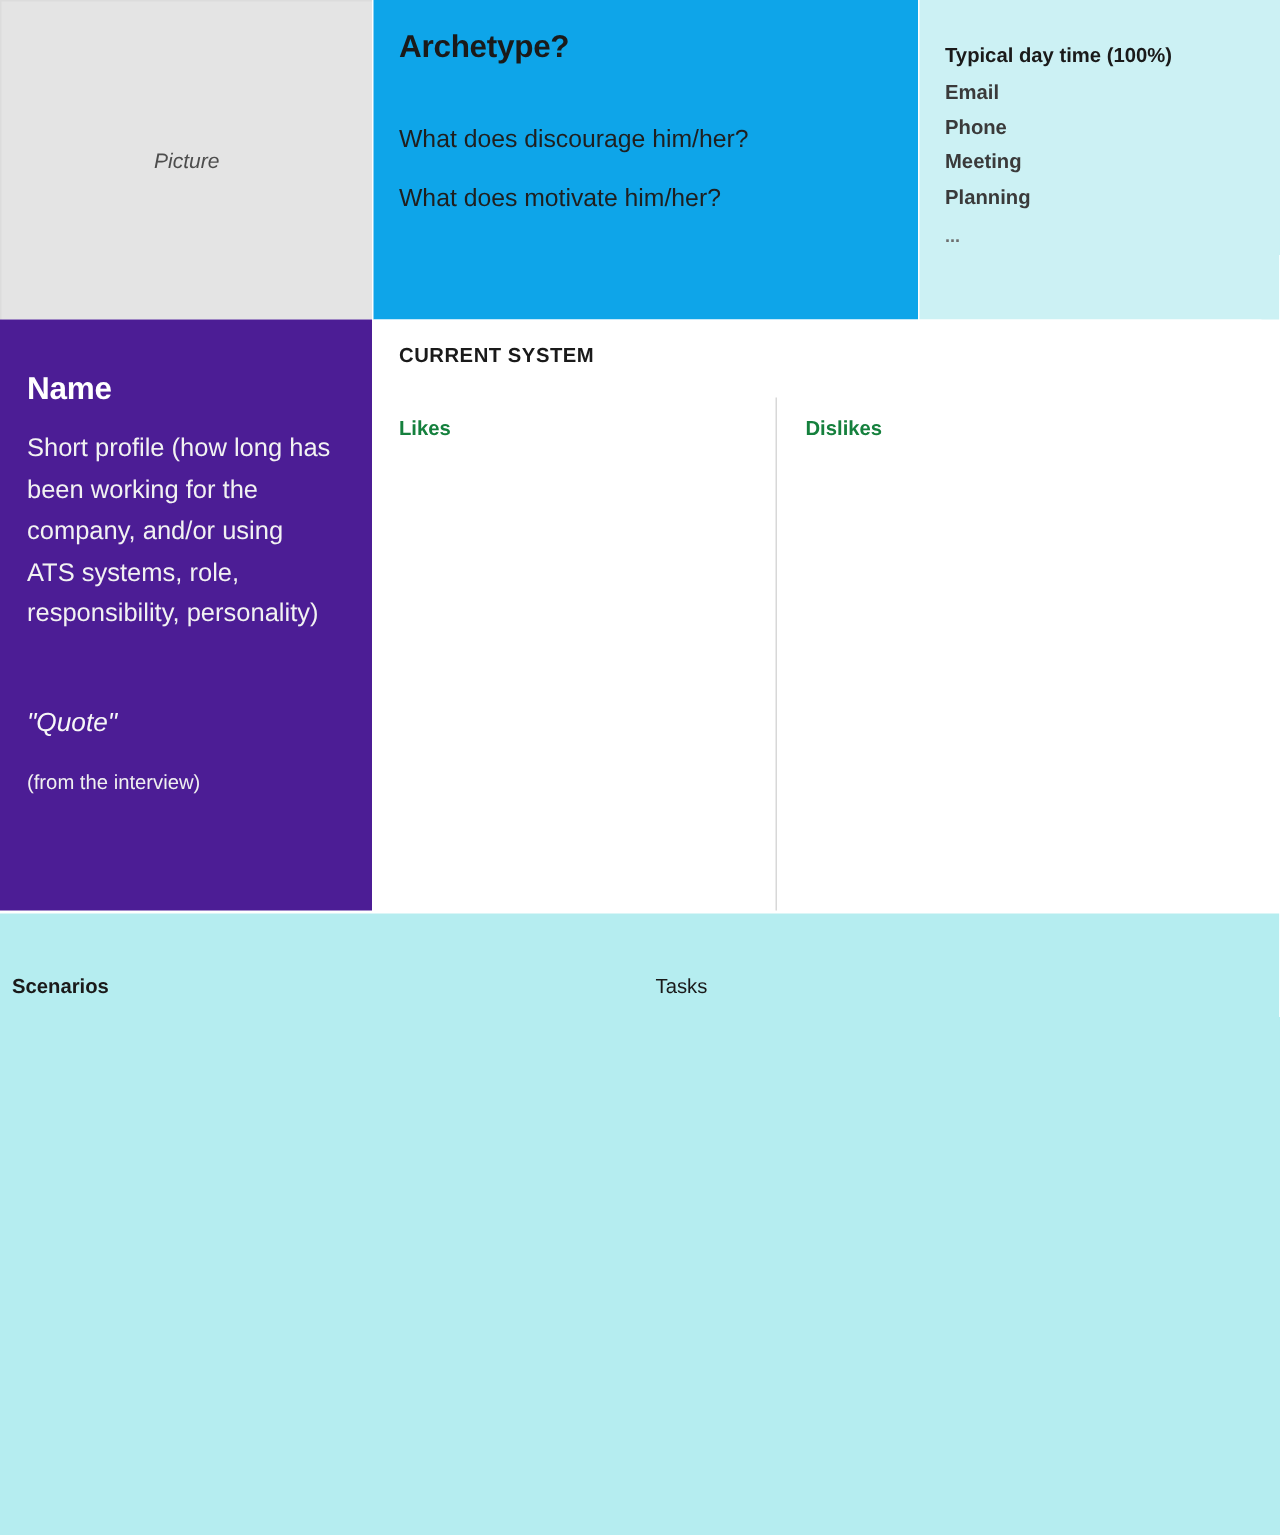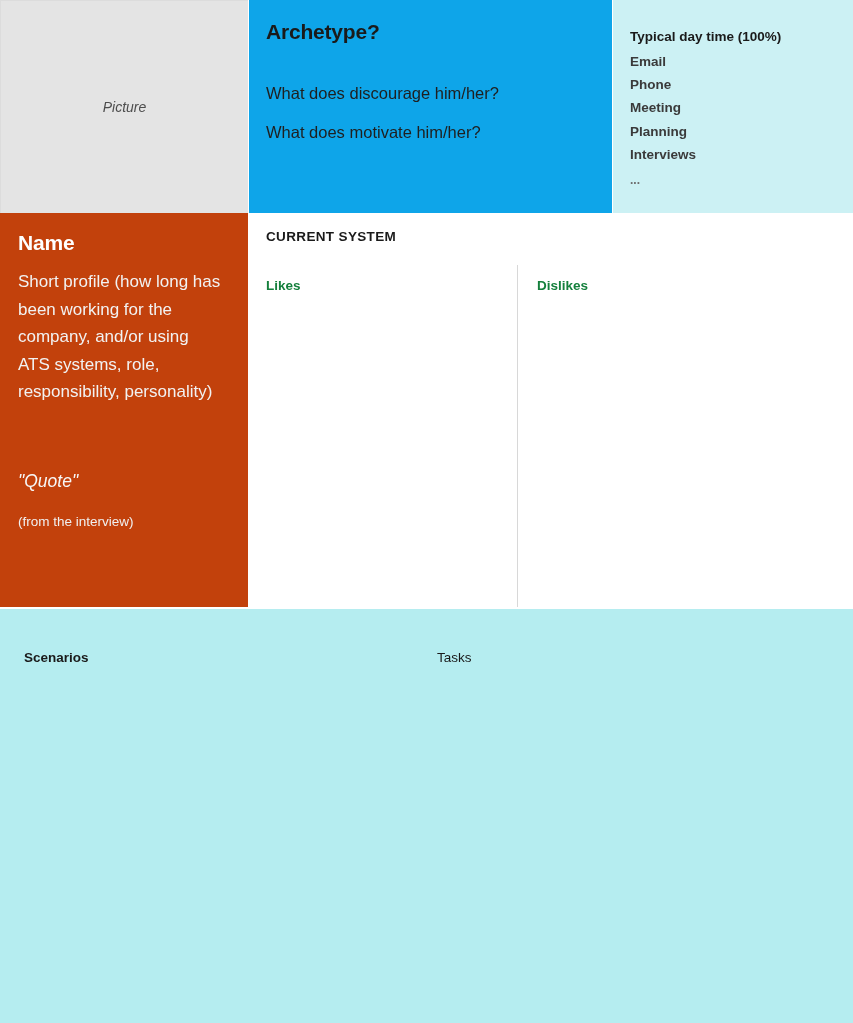--- a/index.html
+++ b/index.html
@@ -114,23 +114,23 @@
     width: 853px;
     height: 394px;
   }
 
   .profile-panel {
     position: absolute;
     left: 0;
     top: 0;
     width: 248px;
     height: 394px;
-    background: #c2410c;
-    box-sizing: border-box;
-    padding: 18px 24px 0 18px;
+    background: #4c1d95;
+    box-sizing: border-box;
+    padding: 35px 24px 0 18px;
   }
   .profile-name {
     font-size: 21px;
     font-weight: bold;
     color: #ffffff;
     margin: 0 0 14px 0;
     line-height: 1.1;
     letter-spacing: -0.2px;
   }
   .profile-desc {
@@ -206,21 +206,21 @@
   .bottom-row {
     position: absolute;
     left: 0;
     top: 609px;
     width: 853px;
     height: 414px;
     background: #b5edf0;
   }
   .scenarios-head {
     position: absolute;
-    left: 24px;
+    left: 8px;
     top: 41px;
     font-size: 13.5px;
     font-weight: bold;
     color: #1a1a1a;
   }
   .tasks-head {
     position: absolute;
     left: 437px;
     top: 41px;
     font-size: 13.5px;
@@ -244,21 +244,20 @@
       <p class="archetype-q">What does discourage him/her?</p>
       <p class="archetype-q">What does motivate him/her?</p>
     </div>
 
     <div class="dayline-panel">
       <div class="dayline-title">Typical day time (100%)</div>
       <div class="dayline-item">Email</div>
       <div class="dayline-item">Phone</div>
       <div class="dayline-item">Meeting</div>
       <div class="dayline-item">Planning</div>
-      <div class="dayline-item">Interviews</div>
       <div class="dayline-item ellipsis">...</div>
     </div>
 
   </div>
 
   <div class="mid-row">
 
     <div class="profile-panel">
       <h2 class="profile-name">Name</h2>
       <p class="profile-desc">Short profile (how long has been working for the company, and/or using ATS systems, role, responsibility, personality)</p>

